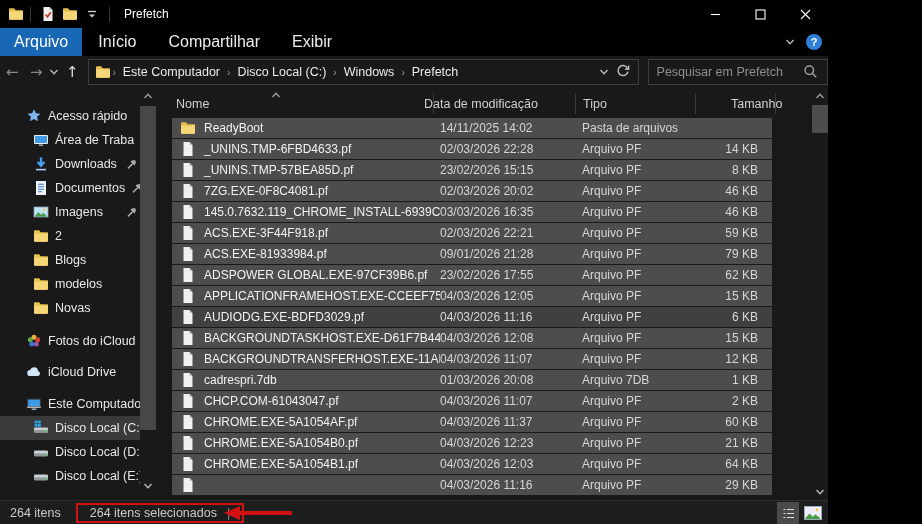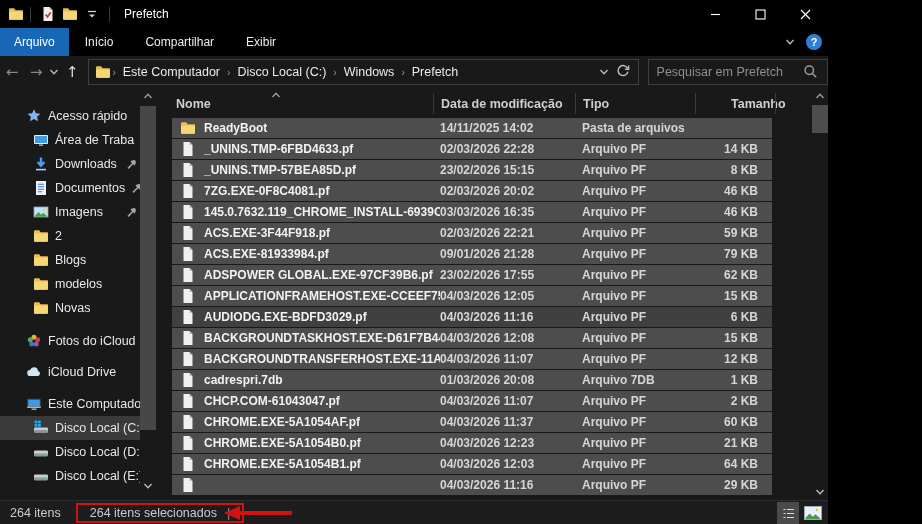--- a/index.html
+++ b/index.html
@@ -12,21 +12,21 @@
   .titlebar{height:28px;background:#000;display:flex;align-items:center;}
   .titlebar .winicon{margin-left:8px;}
   .qat-sep{width:1px;height:15px;background:#3a3a3a;margin:0 6px;}
   .qat-btn{width:22px;height:22px;display:flex;align-items:center;justify-content:center;}
   .title-text{margin-left:8px;font-size:12px;color:#fff;}
   .caption{margin-left:auto;display:flex;height:28px;}
   .cap-btn{width:45px;height:28px;display:flex;align-items:center;justify-content:center;color:#fff;}
 
   
   .tabs{height:28px;background:#000;display:flex;align-items:stretch;position:relative;}
-  .tab{padding:0 16px;display:flex;align-items:center;font-size:12px;color:#ececec;text-align:right;}
+  .tab{padding:0 16px;display:flex;align-items:center;font-size:16px;color:#ececec;text-align:right;}
   .tab.active{background:#1767b5;color:#fff;padding:0 14px;}
   .tabs-right{position:absolute;right:6px;top:0;height:28px;display:flex;align-items:center;gap:10px;}
   .help-circle{width:16px;height:16px;border-radius:50%;background:#2f7fd6;color:#fff;
                display:flex;align-items:center;justify-content:center;font-size:11px;font-weight:bold;}
 
   
   .addressbar{height:32px;display:flex;align-items:center;background:#191919;}
   .nav-btn{width:26px;height:26px;display:flex;align-items:center;justify-content:center;
            font-family:"DejaVu Sans",sans-serif;font-size:15px;}
   .nav-dim{color:#8a8a8a;} .nav-lit{color:#e0e0e0;}
@@ -47,21 +47,21 @@
   .sb-item.lvl1{padding-left:33px;}
   .sb-item.selected{background:#3a3a3a;}
   .sb-item .pin{margin-left:auto;margin-right:2px;flex:none;}
   .sb-gap9{margin-top:9px;} .sb-gap7{margin-top:7px;} .sb-gap8{margin-top:8px;}
   .sb-scroll{position:absolute;left:140px;top:0;width:16px;height:100%;}
   .sb-scroll .thumb{position:absolute;left:0;top:18px;width:16px;height:324px;background:#474747;}
   .scroll-arrow{position:absolute;left:0;width:16px;height:16px;display:flex;
                 align-items:center;justify-content:center;color:#9a9a9a;}
 
   
-  .filelist{flex:1;position:relative;font-weight:bold;}
+  .filelist{flex:1;position:relative;}
   .lheader{height:30px;position:relative;color:#cfcfcf;font-size:12.5px;}
   .hlabel{position:absolute;bottom:7px;white-space:nowrap;}
   .hsep{position:absolute;top:5px;bottom:4px;width:1px;background:#3a3a3a;}
   .sortcaret{position:absolute;top:1px;left:110px;color:#9a9a9a;}
   .rows{position:relative;}
   .row{height:20px;margin-left:12px;margin-bottom:1px;width:600px;display:flex;
        align-items:center;background:#4d4d4d;font-size:12px;}
   .row.focused{background:#404040;}
   .c-name{width:268px;display:flex;align-items:center;gap:8px;padding-left:8px;
           white-space:nowrap;overflow:hidden;color:#f2f2f2;flex:none;}
@@ -396,21 +396,21 @@
 
     <div class="filelist">
       <div class="lheader">
         <span class="sortcaret icon12">
             <svg width="12" height="12" viewBox="0 0 12 12">
               <path d="M2.5 8L6 4.3 9.5 8" stroke="#9a9a9a" stroke-width="1.4" fill="none"></path>
             </svg>
           </span>
         <span class="hlabel" style="left:16px;">Nome</span>
         <span class="hsep" style="left:273px;"></span>
-        <span class="hlabel" style="left:281px;">Data de modificação</span>
+        <span class="hlabel" style="left:264px;">Data de modificação</span>
         <span class="hsep" style="left:415px;"></span>
         <span class="hlabel" style="left:423px;">Tipo</span>
         <span class="hsep" style="left:535px;"></span>
         <span class="hlabel" style="left:571px;">Tamanho</span>
         <span class="hsep" style="left:615px;"></span>
       </div>
       <div class="rows" id="file-rows">
           <div class="row">
             <span class="c-name">
               <span class="icon16">

